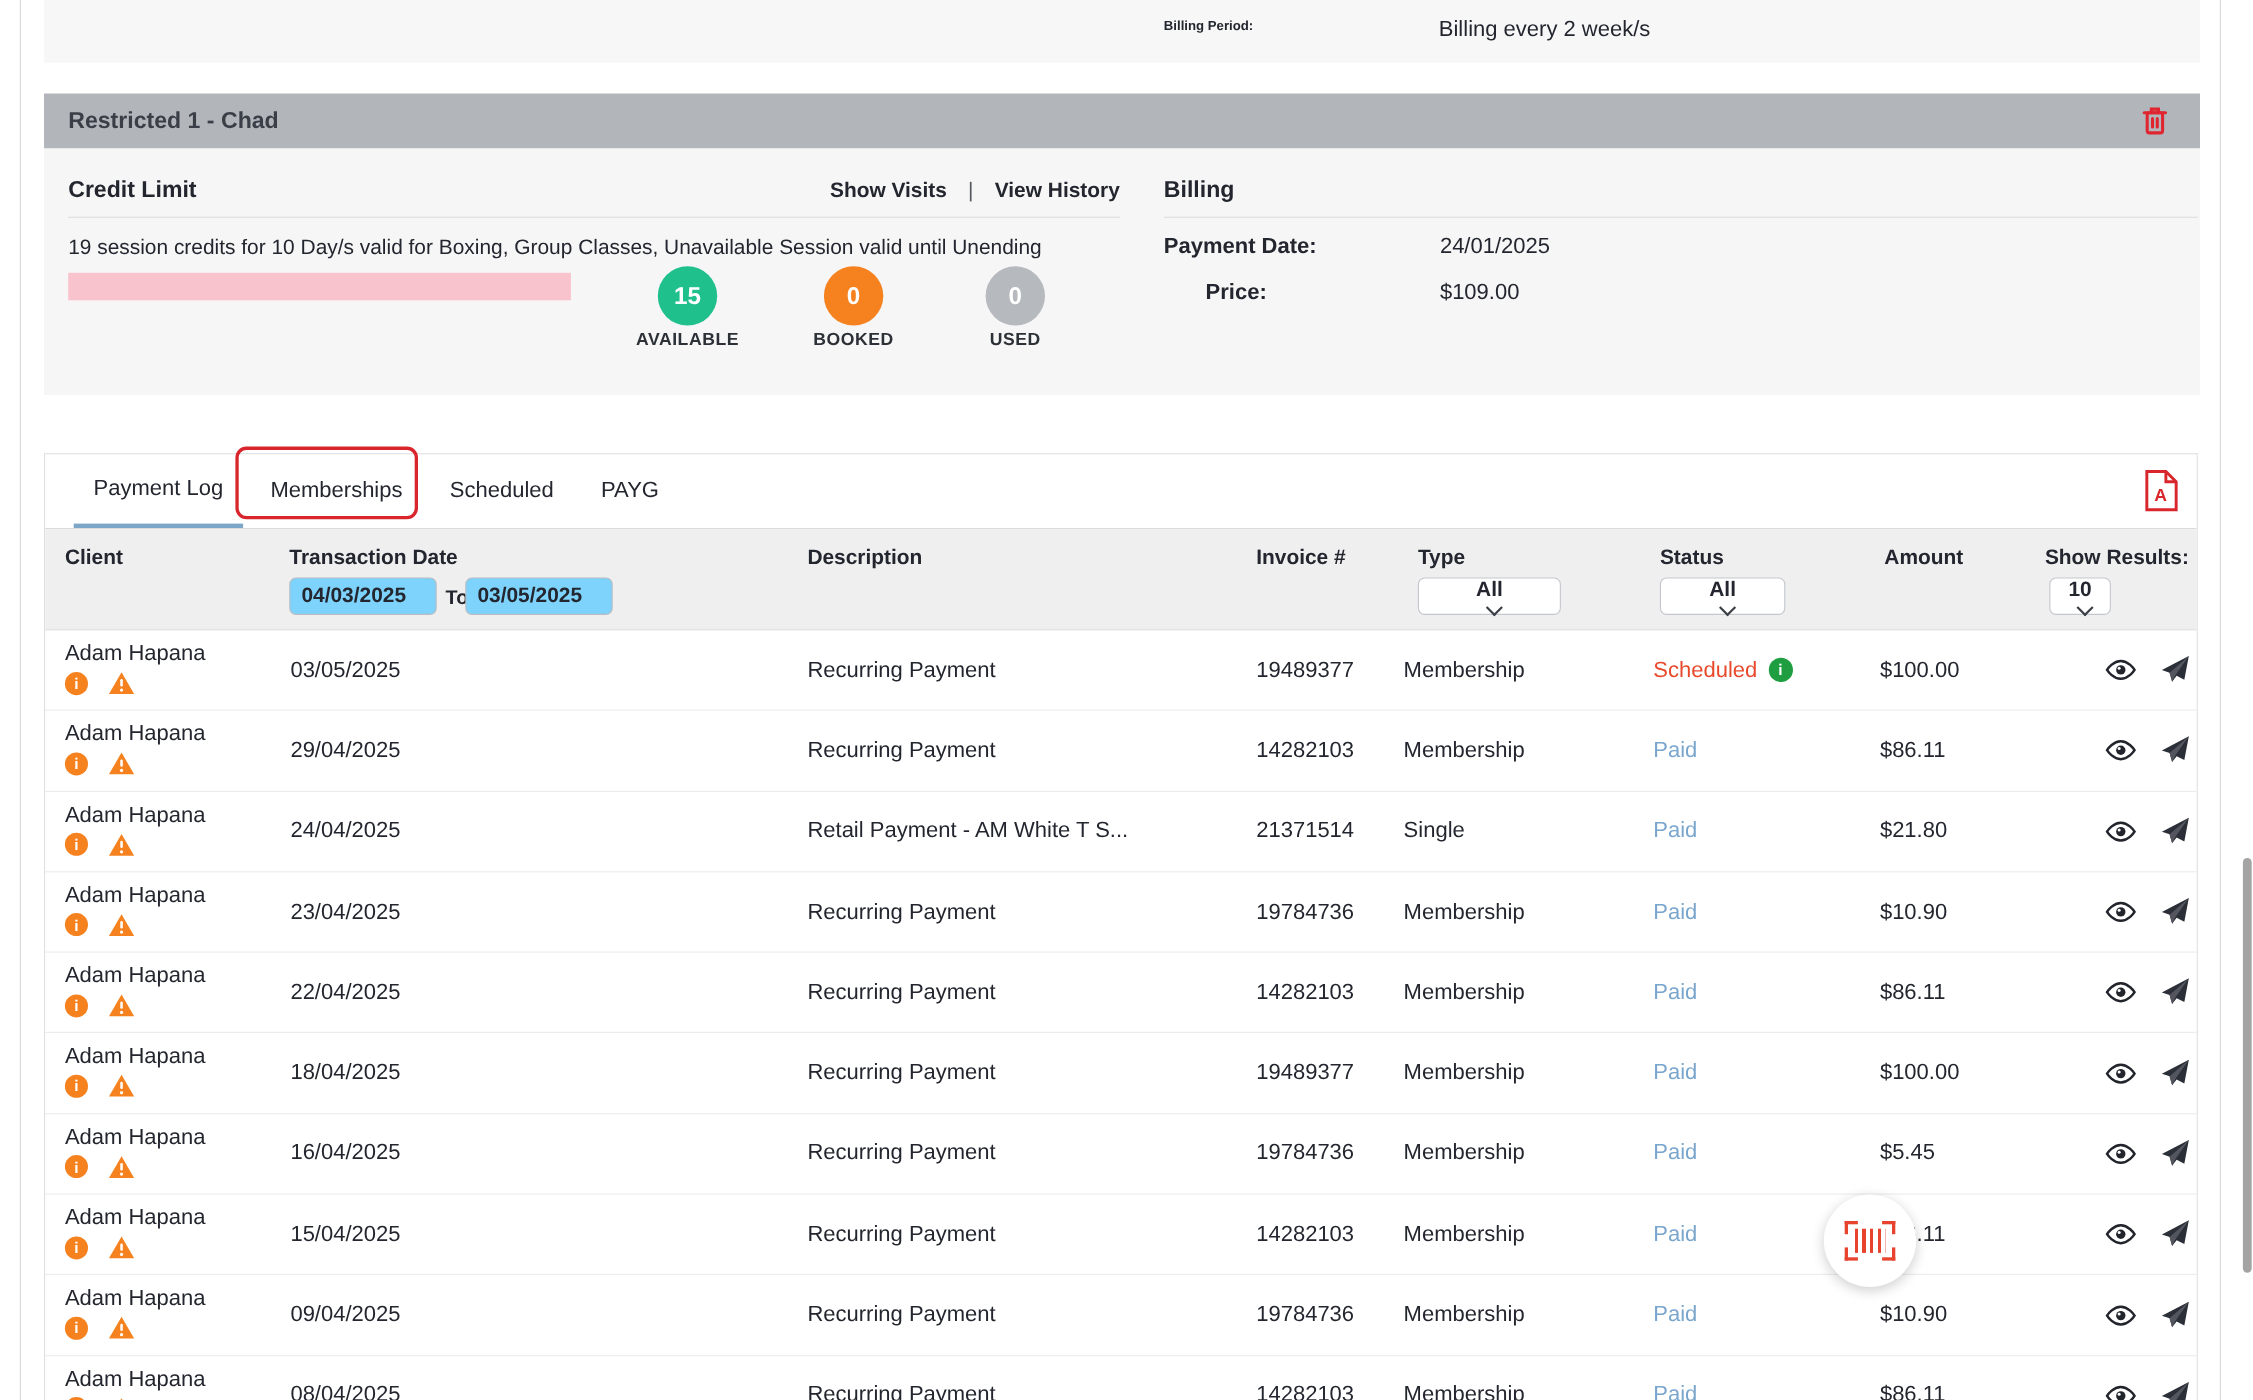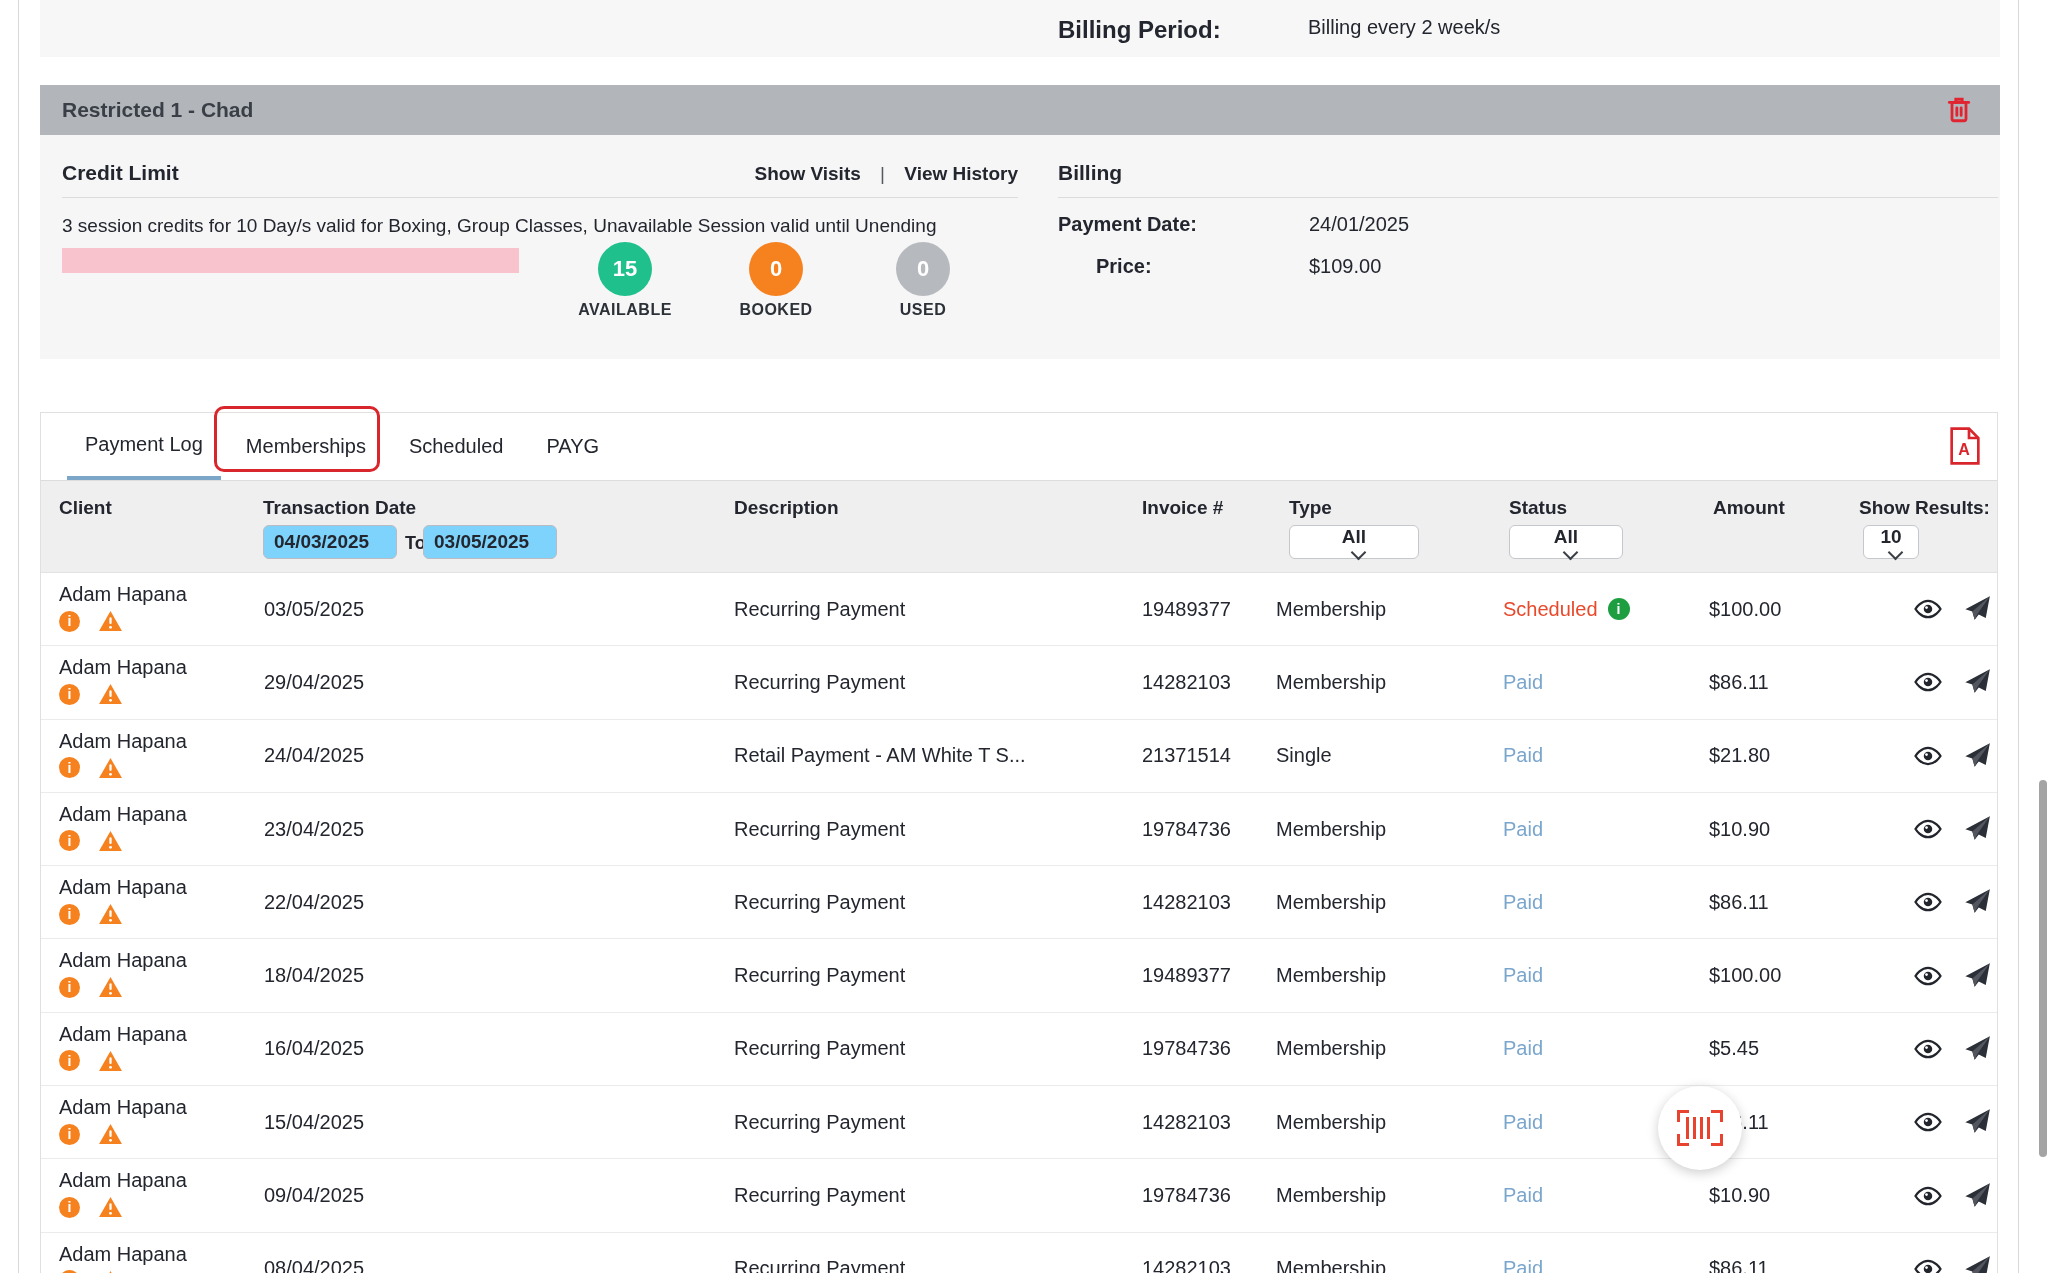--- a/index.html
+++ b/index.html
@@ -3,21 +3,21 @@
 <meta charset="utf-8">
 <style>
   html,body{margin:0;padding:0;background:#fff;}
   .canvas{position:relative;width:2048px;height:1273px;background:#fff;overflow:hidden;
           font-family:"Liberation Sans", sans-serif;color:#23262e;}
   .edge{position:absolute;top:0;bottom:0;width:1px;background:#d9d9d9;}
   .edge.left{left:18px}.edge.right{left:2018px}
 
   
   .top-panel{position:absolute;left:40px;top:0;width:1960px;height:57px;background:#f7f7f8;}
-  .tp-label{position:absolute;left:1018px;top:16px;font-size:24px;font-weight:bold;}
+  .tp-label{position:absolute;left:1018px;top:16px;font-size:12px;font-weight:bold;}
   .tp-value{position:absolute;left:1268px;top:16px;font-size:20px;}
 
   
   .plan-header{position:absolute;left:40px;top:85px;width:1960px;height:50px;background:#b2b6bb;}
   .plan-title{position:absolute;left:22px;top:13px;font-size:21px;font-weight:bold;color:#3a3f47;}
   .trash-btn{position:absolute;right:28px;top:11px;width:26px;height:28px;cursor:pointer;}
 
   
   .credit-panel{position:absolute;left:40px;top:135px;width:1960px;height:224px;background:#f6f6f7;}
   .cl-title{position:absolute;left:22px;top:26px;font-size:21px;font-weight:bold;}
@@ -129,21 +129,21 @@
   </div>
 
   <div class="credit-panel" data-name="credit-limit-panel">
     <span class="cl-title" data-name="credit-limit-title">Credit Limit</span>
     <span class="cl-links" data-name="credit-limit-links">
       <span data-name="show-visits-link">Show Visits</span>
       <span class="sep" data-name="links-separator">|</span>
       <span data-name="view-history-link">View History</span>
     </span>
     <div class="cl-divider" data-name="credit-limit-divider"></div>
-    <span class="cl-desc" data-name="credit-limit-description">3 session credits for 10 Day/s valid for Boxing, Group Classes, Unavailable Session valid until Unending</span>
+    <span class="cl-desc" data-name="credit-limit-description">19 session credits for 10 Day/s valid for Boxing, Group Classes, Unavailable Session valid until Unending</span>
     <div class="cl-bar" data-name="credit-progress-bar"></div>
 
     <div class="counter avail c1" data-name="available-counter">
       <span class="bubble" data-name="available-count">15</span>
       <div class="cap" data-name="available-label">AVAILABLE</div>
     </div>
     <div class="counter booked c2" data-name="booked-counter">
       <span class="bubble" data-name="booked-count">0</span>
       <div class="cap" data-name="booked-label">BOOKED</div>
     </div>

